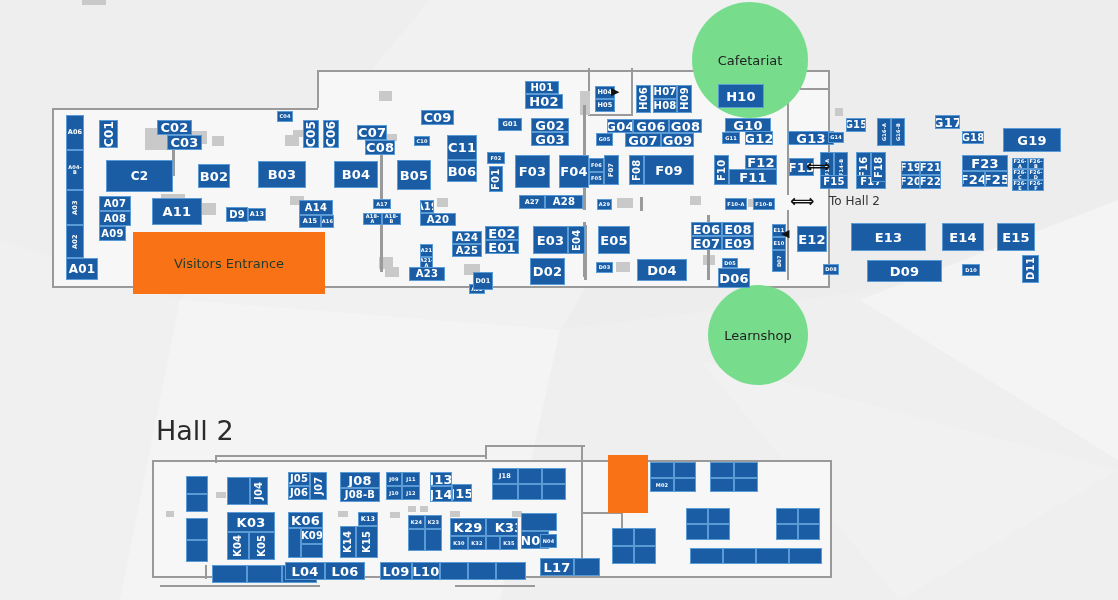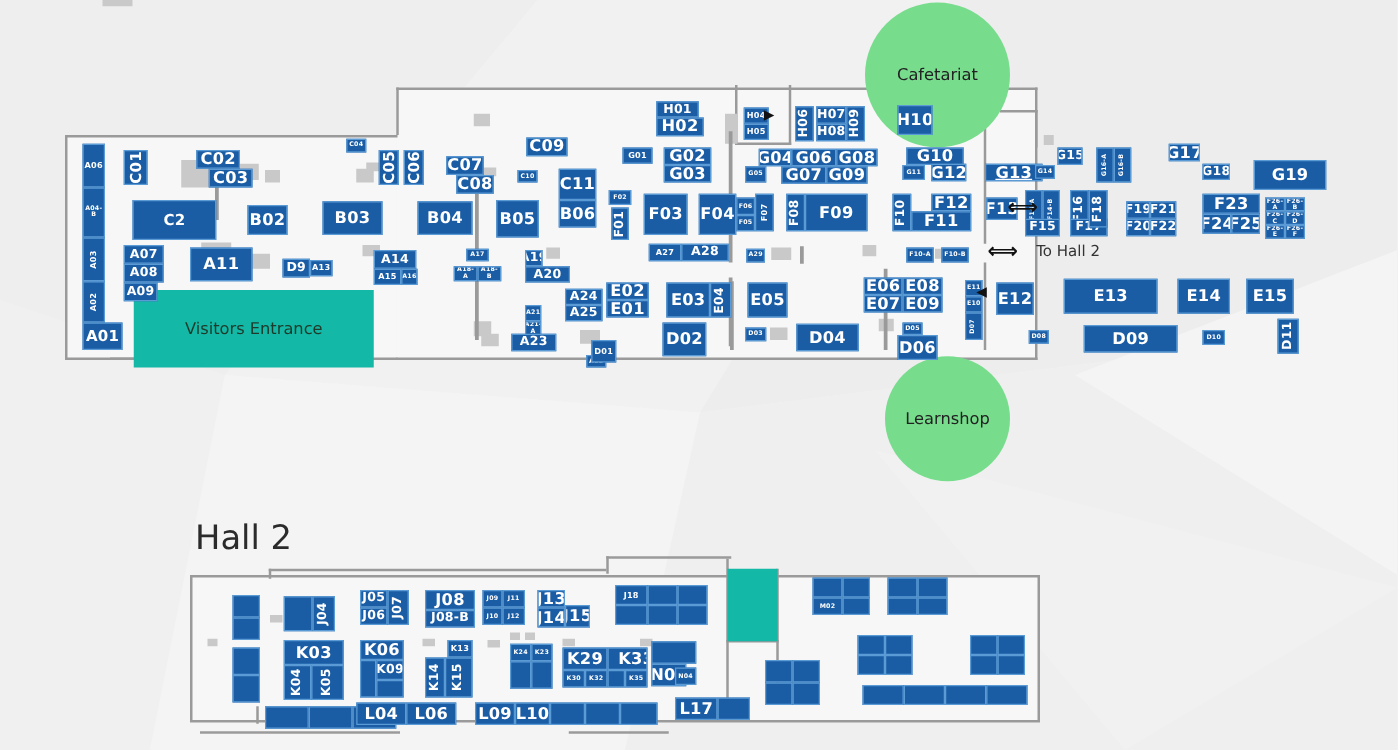--- a/index.html
+++ b/index.html
@@ -30,21 +30,21 @@
   .booth.m  {font-size:12px;}
   .booth.sm {font-size:10px;}
   .booth.xs {font-size:6.5px;font-weight:bold;}
   .booth.xxs{font-size:5px;font-weight:bold;}
   .booth.lg {font-size:12px;}
   .booth.vert{writing-mode:vertical-rl;transform:rotate(180deg);}
   .booth.blank{color:transparent;}
 
   .grey{position:absolute;background:#c9c9c9;box-sizing:border-box;}
   .wallline{position:absolute;background:#9a9a9a;}
-  .greenzone{position:absolute;background:#14b8a6;box-sizing:border-box;}
+  .greenzone{position:absolute;background:#f97316;box-sizing:border-box;margin-left:26px;}
   .circle{position:absolute;border-radius:50%;background:#77dd8d;
           display:flex;align-items:center;justify-content:center;
           color:#222;font-size:13px;}
   .entrance-label{position:absolute;display:flex;align-items:center;justify-content:center;
           color:#1f3a2a;font-size:13px;}
   .halltitle{position:absolute;font-size:27px;color:#2b2b2b;}
   .arrowlbl{position:absolute;font-size:12px;color:#333;}
   .arrow{position:absolute;color:#111;font-size:17px;line-height:1;font-weight:bold;}
 </style>
 </head>
@@ -231,37 +231,37 @@
       <div class="booth s" style="left: 531px; top: 132px; width: 38px; height: 14px;">G03</div>
       <div class="booth s" style="left: 607px; top: 119px; width: 26px; height: 14px;">G04</div>
       <div class="booth xxs" style="left: 596px; top: 133px; width: 17px; height: 13px;">G05</div>
       <div class="booth s" style="left: 633px; top: 119px; width: 36px; height: 14px;">G06</div>
       <div class="booth s" style="left: 625px; top: 133px; width: 36px; height: 14px;">G07</div>
       <div class="booth s" style="left: 669px; top: 119px; width: 33px; height: 14px;">G08</div>
       <div class="booth s" style="left: 661px; top: 133px; width: 33px; height: 14px;">G09</div>
       <div class="booth s" style="left: 725px; top: 118px; width: 46px; height: 14px;">G10</div>
       <div class="booth xxs" style="left: 722px; top: 132px; width: 18px; height: 12px;">G11</div>
       <div class="booth s" style="left: 745px; top: 131px; width: 28px; height: 14px;">G12</div>
-      <div class="booth s" style="left: 788px; top: 131px; width: 46px; height: 14px; text-decoration: underline;">G13</div>
+      <div class="booth s" style="left: 788px; top: 131px; width: 46px; height: 14px;">G13</div>
       <div class="booth xxs" style="left: 828px; top: 132px; width: 16px; height: 11px;">G14</div>
       <div class="booth sm" style="left: 846px; top: 118px; width: 20px; height: 14px;">G15</div>
       <div class="booth xxs vert" style="left: 877px; top: 118px; width: 14px; height: 28px;">G16-A</div>
       <div class="booth xxs vert" style="left: 891px; top: 118px; width: 14px; height: 28px;">G16-B</div>
       <div class="booth s" style="left: 935px; top: 115px; width: 25px; height: 14px;">G17</div>
       <div class="booth sm" style="left: 962px; top: 131px; width: 22px; height: 13px;">G18</div>
       <div class="booth s" style="left: 1003px; top: 128px; width: 58px; height: 24px;">G19</div>
       <div class="booth sm" style="left: 525px; top: 81px; width: 34px; height: 13px;">H01</div>
       <div class="booth s" style="left: 525px; top: 94px; width: 38px; height: 15px;">H02</div>
       <div class="booth xs" style="left: 595px; top: 86px; width: 20px; height: 13px;">H04</div>
       <div class="booth xs" style="left: 595px; top: 99px; width: 20px; height: 13px;">H05</div>
       <div class="booth sm vert" style="left: 636px; top: 85px; width: 15px; height: 28px;">H06</div>
       <div class="booth sm" style="left: 653px; top: 85px; width: 24px; height: 14px;">H07</div>
       <div class="booth sm" style="left: 653px; top: 99px; width: 24px; height: 14px;">H08</div>
       <div class="booth sm vert" style="left: 677px; top: 85px; width: 15px; height: 28px;">H09</div>
-      <div class="booth s" style="left: 718px; top: 84px; width: 28px; height: 24px;">H10</div>
+      <div class="booth s" style="left: 718px; top: 84px; width: 46px; height: 24px;">H10</div>
       <div class="arrow" style="left: 806px; top: 158px;">⟺</div>
       <div class="arrow" style="left: 790px; top: 193px;">⟺</div>
       <div class="arrow" style="left: 781px; top: 228px; font-size: 11px;">◀</div>
       <div class="arrow" style="left: 611px; top: 86px; font-size: 11px;">▶</div>
     </div>
 
   <div class="hallfloor" style="left:152px;top:460px;width:680px;height:118px;"></div>
   <div class="hallwall" style="left:152px;top:460px;width:680px;height:118px;"></div>
   <div class="wallline" style="left:215px;top:455px;width:270px;height:2px;"></div>
   <div class="wallline" style="left:215px;top:455px;width:2px;height:8px;"></div>

